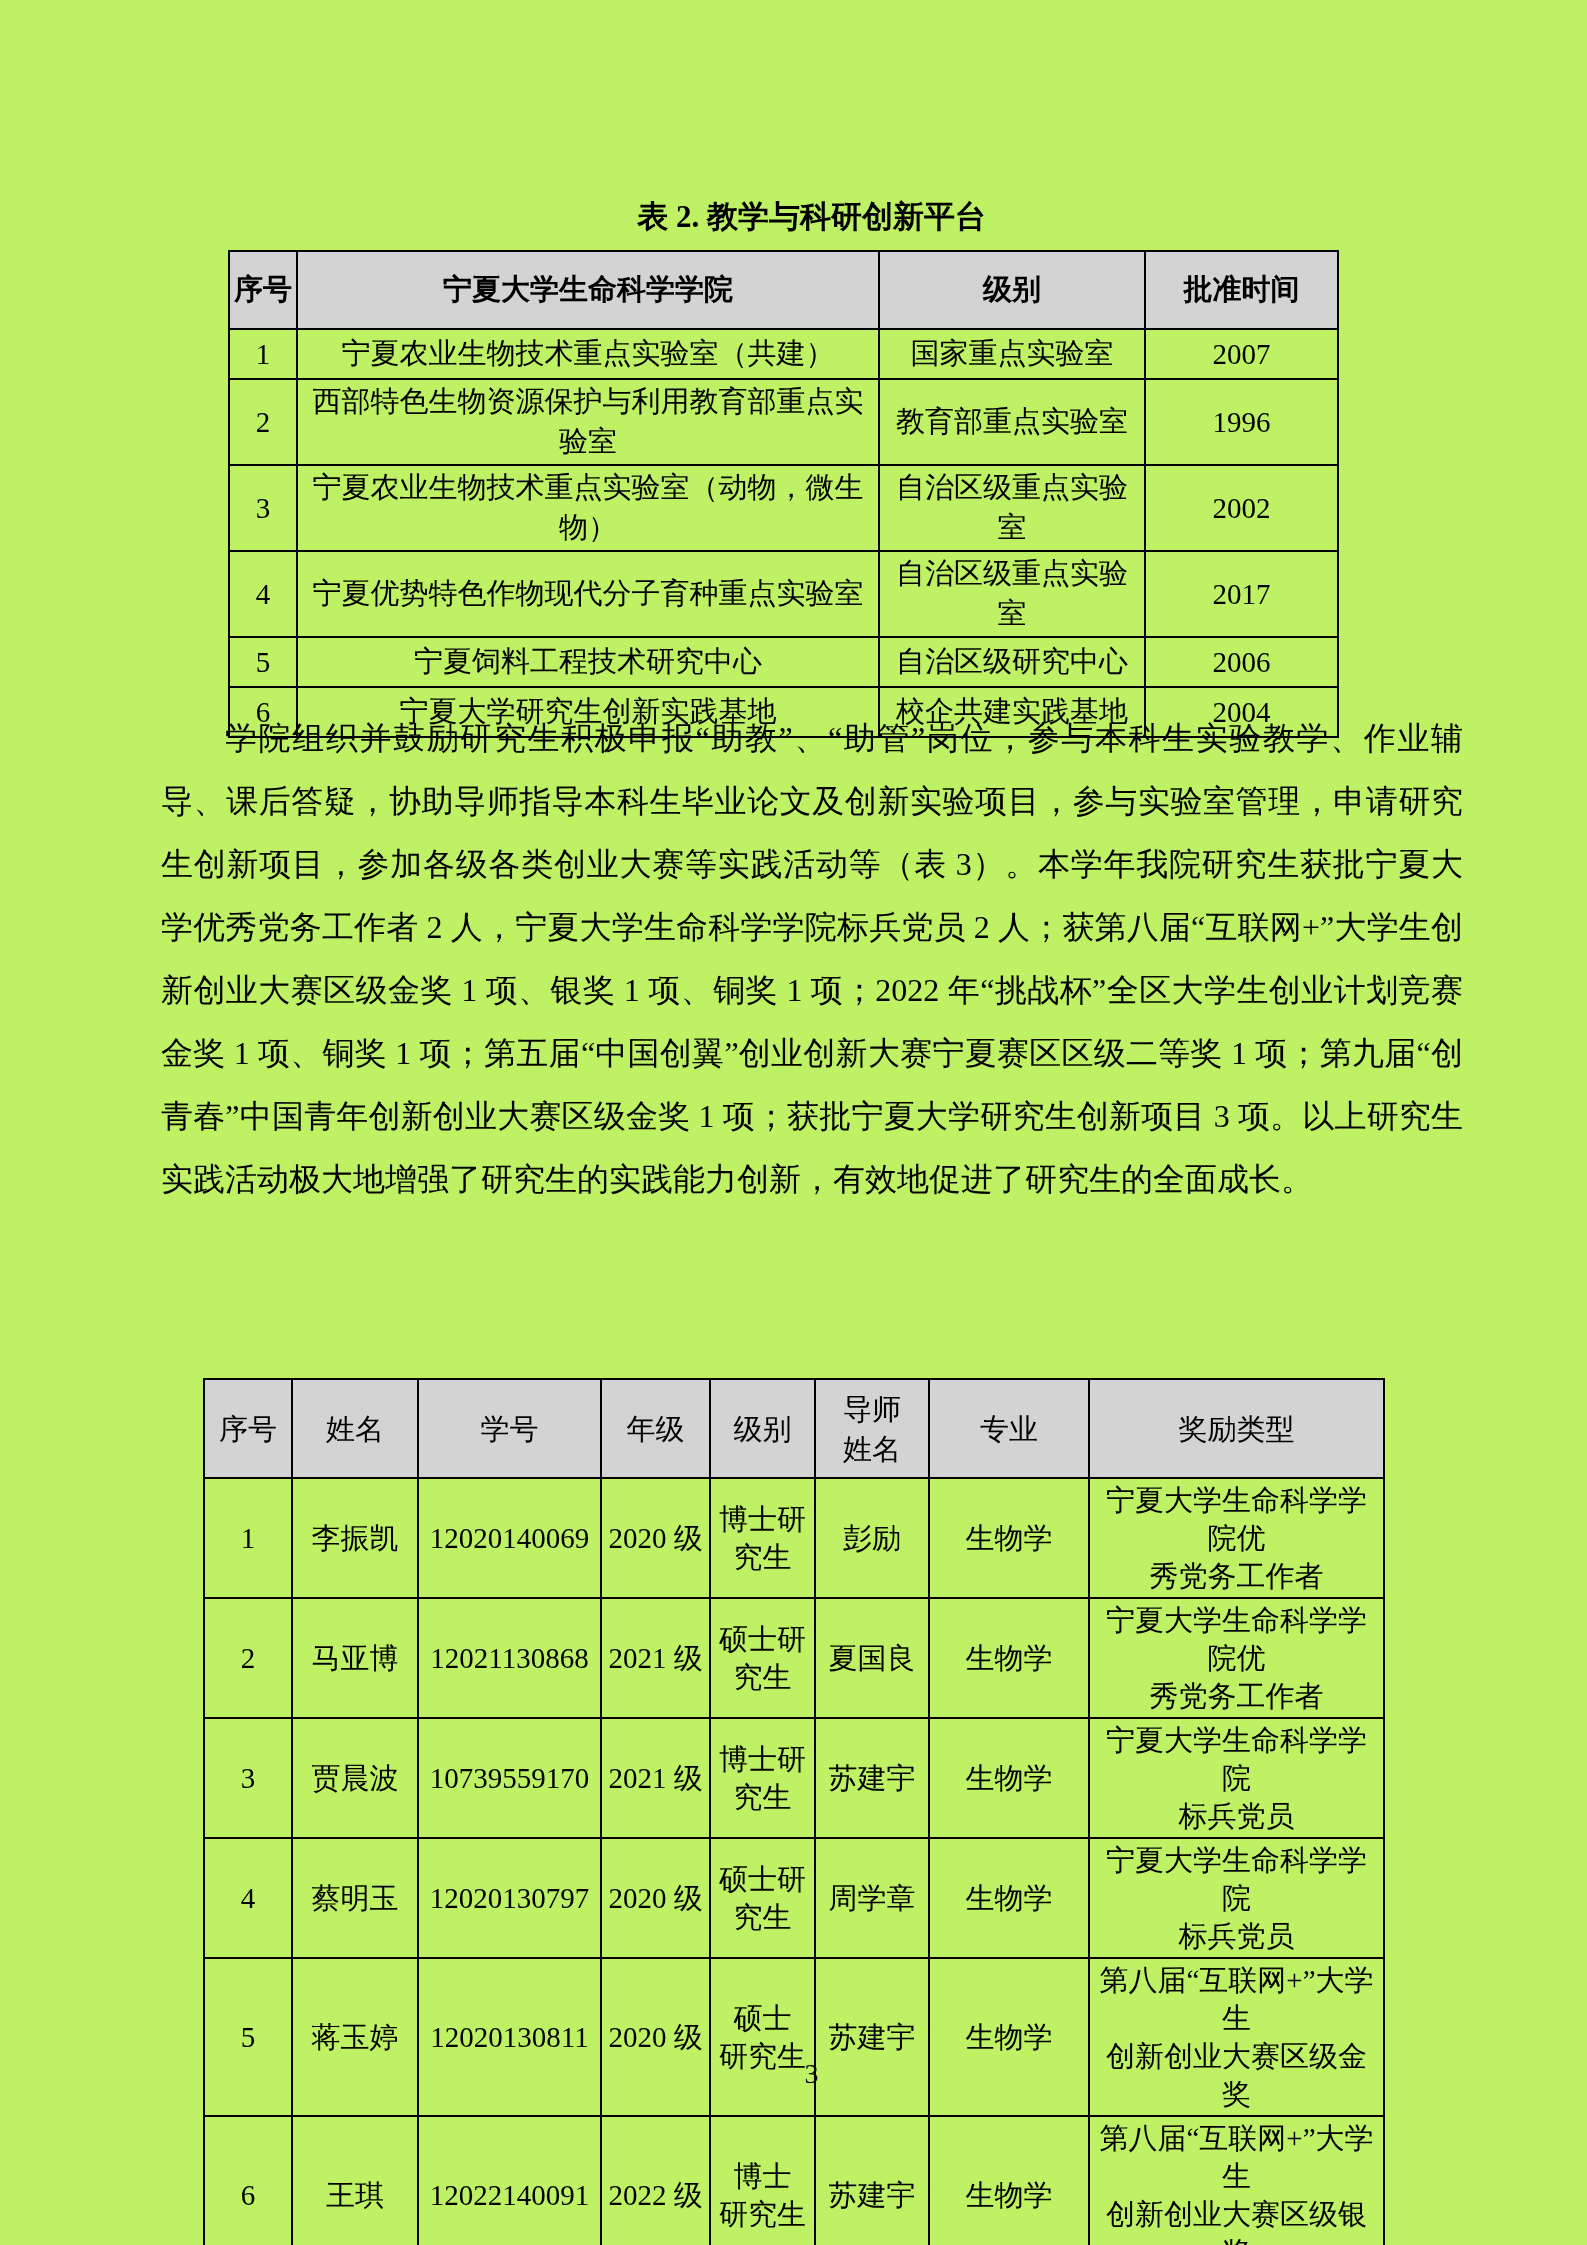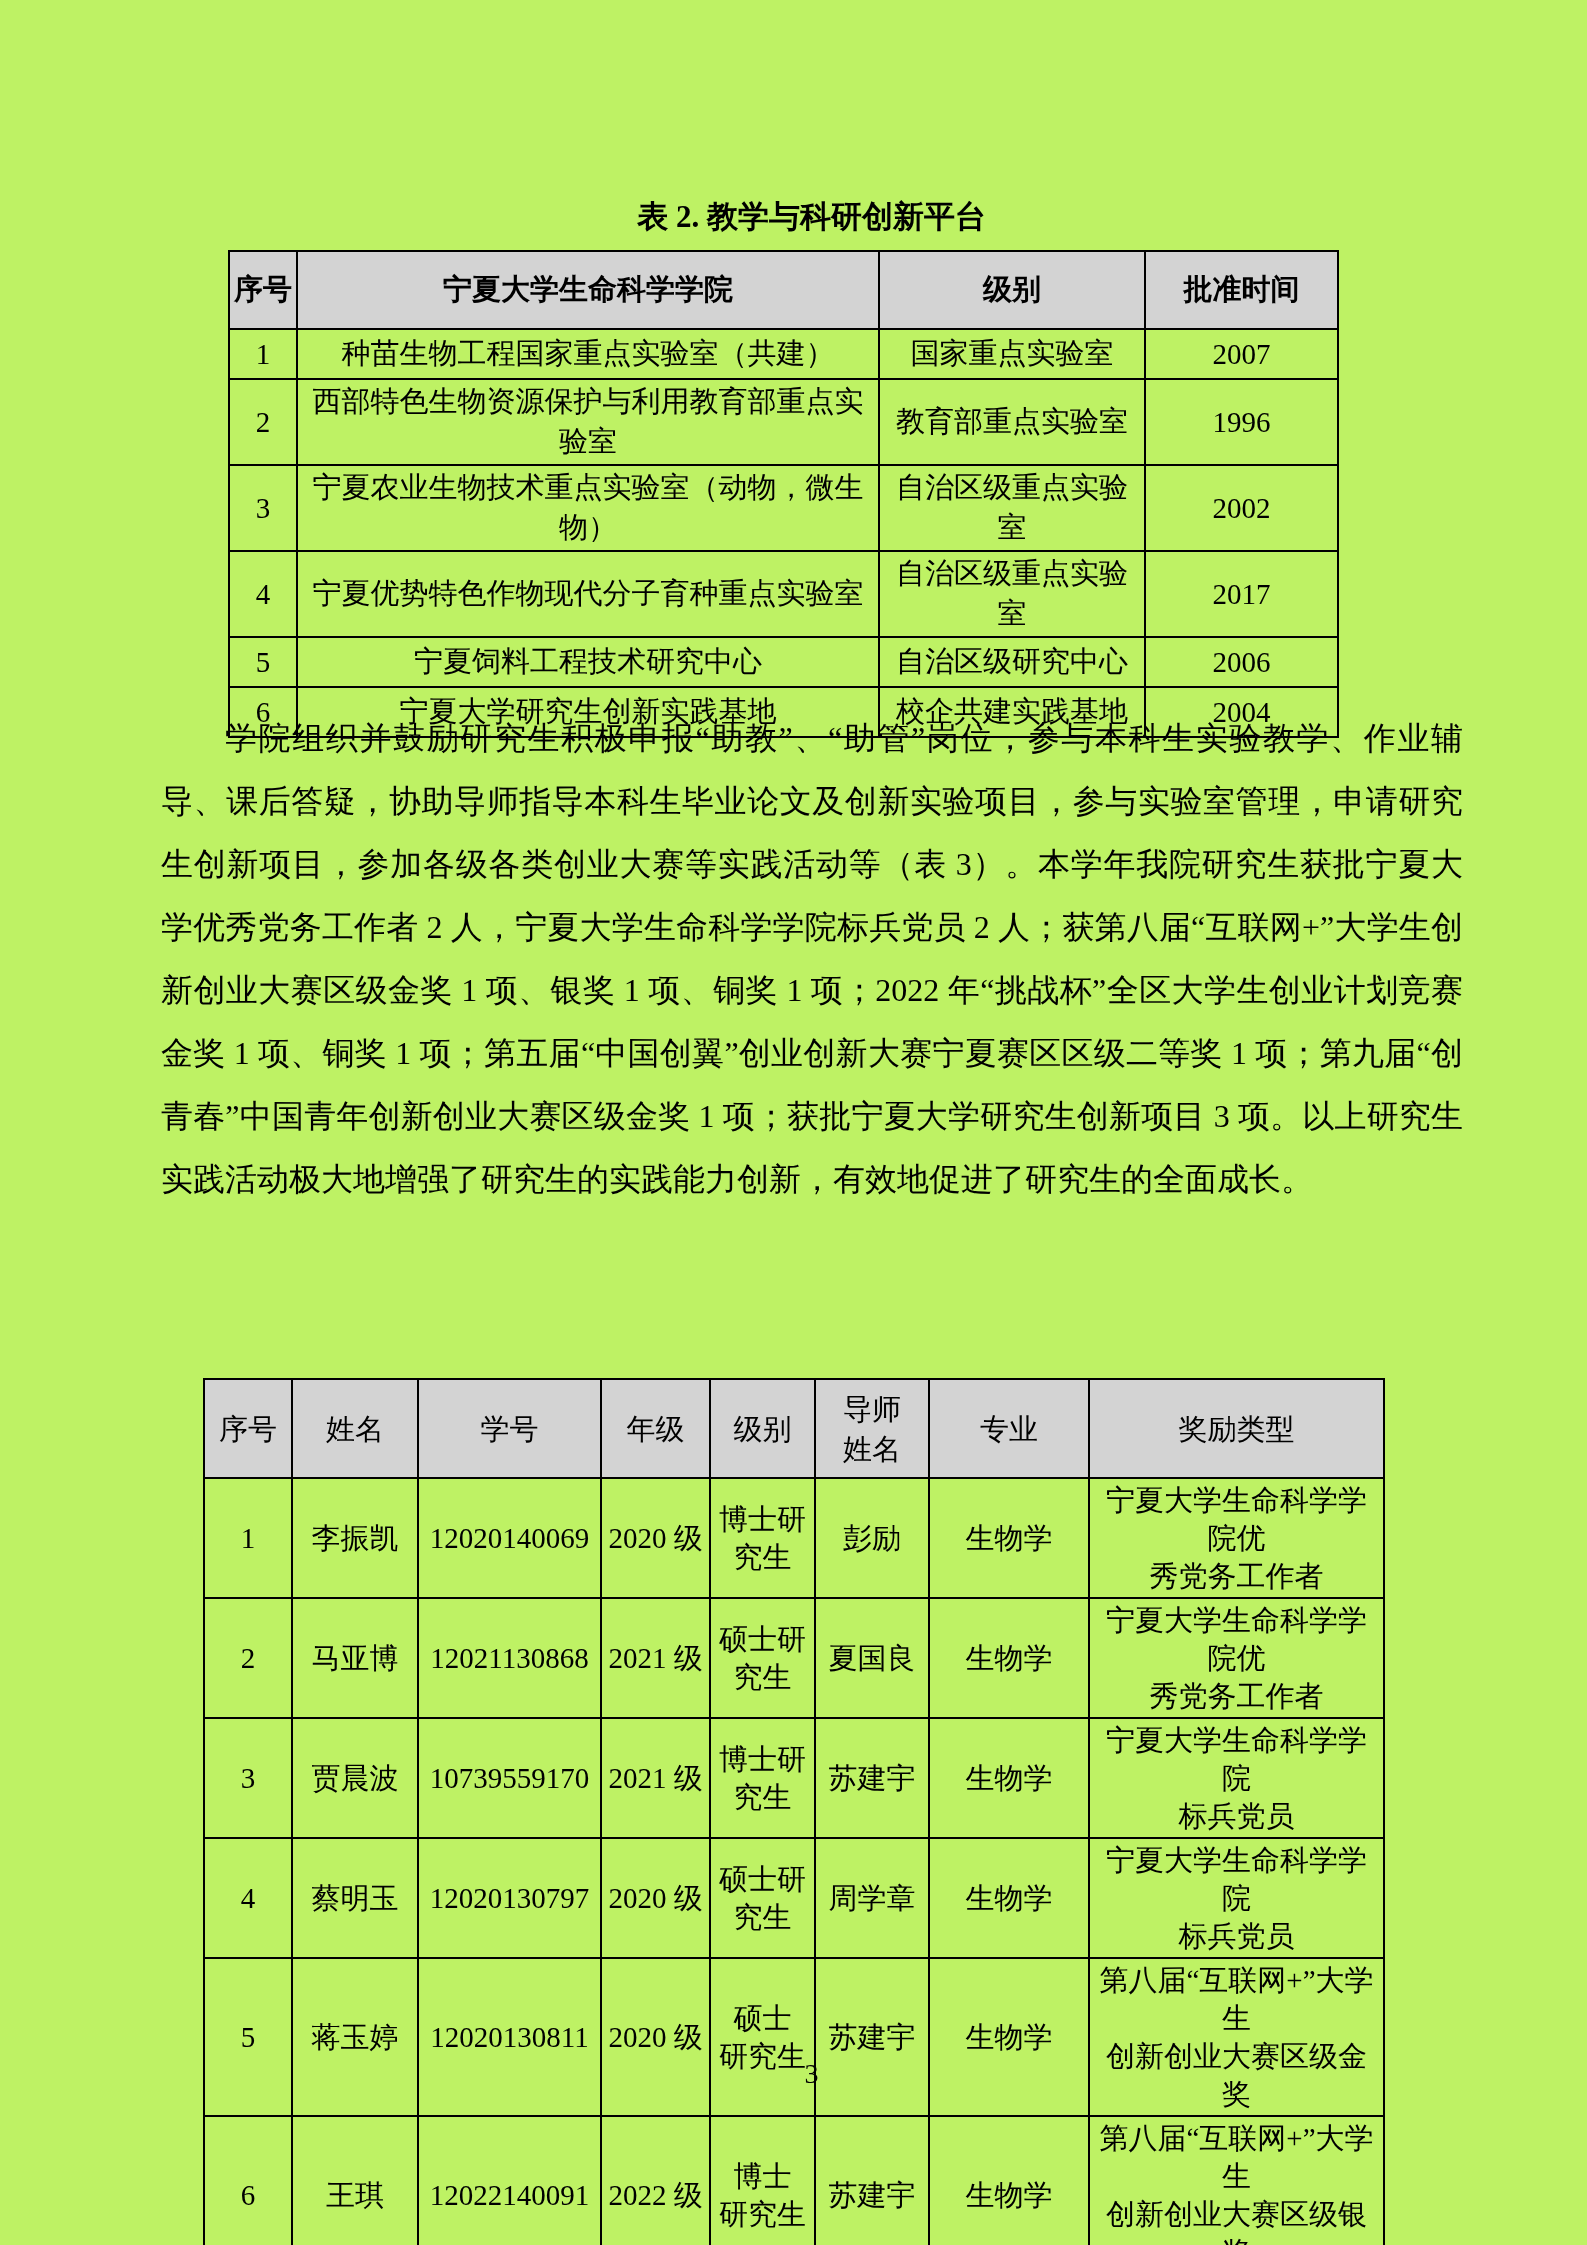--- a/index.html
+++ b/index.html
@@ -74,21 +74,21 @@
         <tr>
           <th>序号</th>
           <th>宁夏大学生命科学学院</th>
           <th>级别</th>
           <th>批准时间</th>
         </tr>
       </thead>
     <tbody>
         <tr>
           <td>1</td>
-          <td>种苗生物工程国家重点实验室（共建）</td>
+          <td>宁夏农业生物技术重点实验室（共建）</td>
           <td>国家重点实验室</td>
           <td>2007</td>
         </tr>
         <tr>
           <td>2</td>
           <td>西部特色生物资源保护与利用教育部重点实验室</td>
           <td>教育部重点实验室</td>
           <td>1996</td>
         </tr>
         <tr>

